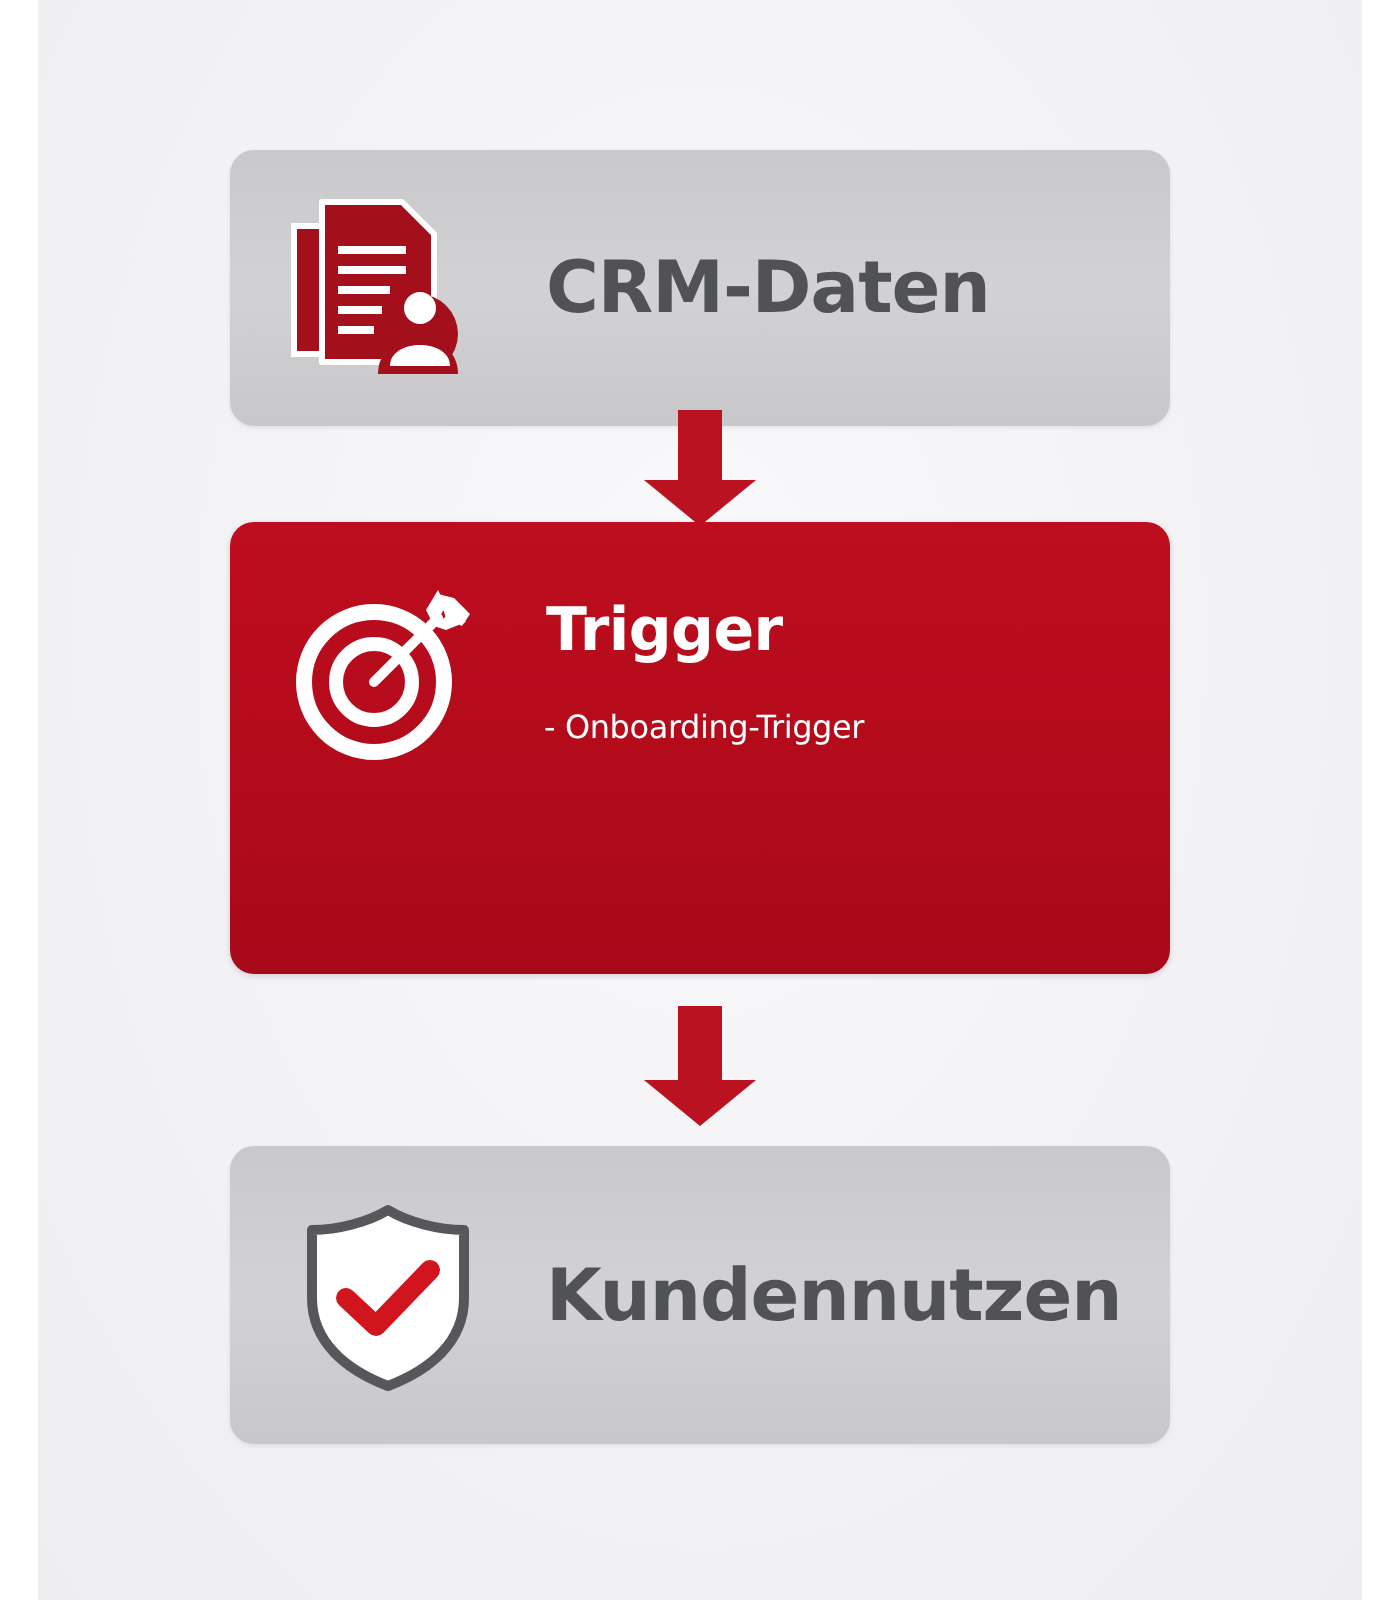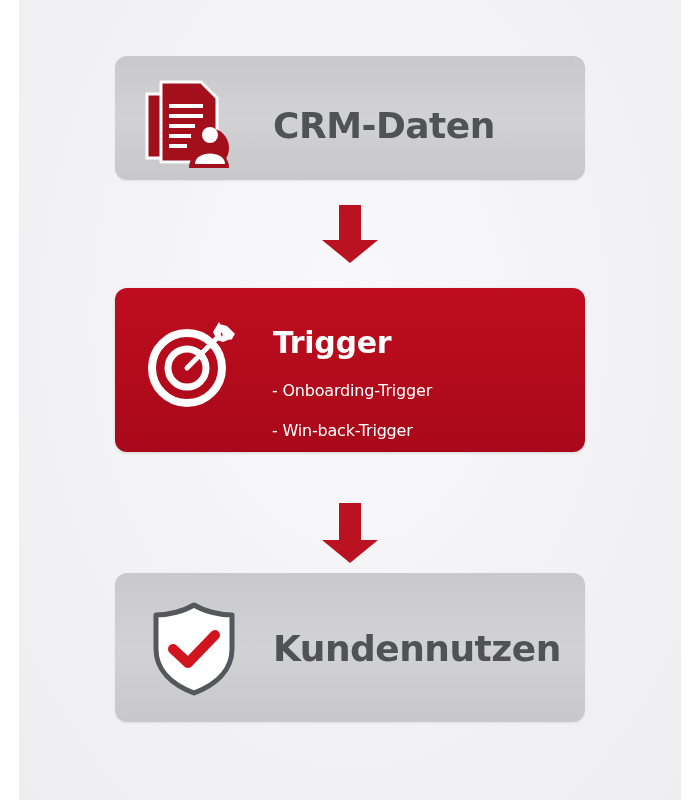--- a/index.html
+++ b/index.html
@@ -17,22 +17,22 @@
       box-sizing: border-box;
     }
     .box-grey {
       background: linear-gradient(180deg, #c9c9cc 0%, #d2d2d5 50%, #c8c8cb 100%);
       box-shadow: 0 1px 2px rgba(0,0,0,0.08);
     }
     .box-red {
       background: linear-gradient(180deg, #bd0d1e 0%, #b30b1b 55%, #a8091a 100%);
       box-shadow: 0 1px 3px rgba(0,0,0,0.15);
     }
-    #box-crm { top: 56px; height: 124px; }
-    #box-trigger { top: 288px; height: 164px; }
+    #box-crm { top: 75px; height: 138px; }
+    #box-trigger { top: 261px; height: 226px; text-align: right; }
     #box-nutzen { top: 573px; height: 149px; }
 
     .icon-slot { position: absolute; }
     .title-grey {
       position: absolute; color: #505256; font-weight: bold; font-size: 36px;
       letter-spacing: -0.5px; white-space: nowrap;
     }
     #crm-title { left: 158px; top: 49px; }
     #nutzen-title { left: 158px; top: 55px; }
 
@@ -92,21 +92,20 @@
       <circle cx="40" cy="50" r="19" fill="none" stroke="#ffffff" stroke-width="7"></circle>
       <line x1="40" y1="50" x2="72" y2="18" stroke="#ffffff" stroke-width="5" stroke-linecap="round"></line>
       <polygon points="66,14 72,4 76,12 70,22" fill="#ffffff"></polygon>
       <polygon points="76,24 86,20 80,14 70,22" fill="#ffffff"></polygon>
       <polygon points="72,6 80,8 88,16 84,22 76,18" fill="#ffffff"></polygon>
     </svg>
   </div>
   <div id="trigger-title">Trigger</div>
   <ul class="trigger-list">
     <li>- Onboarding-Trigger</li>
-    <li>- Win-back-Trigger</li>
   </ul>
 </div>
 
 <div id="arrow-2" class="arrow">
   <svg width="56" height="60" viewBox="0 0 56 60">
     <rect x="17" y="0" width="22" height="38" fill="#bb1222"></rect>
     <polygon points="0,37 56,37 28,60" fill="#bb1222"></polygon>
   </svg>
 </div>
 

